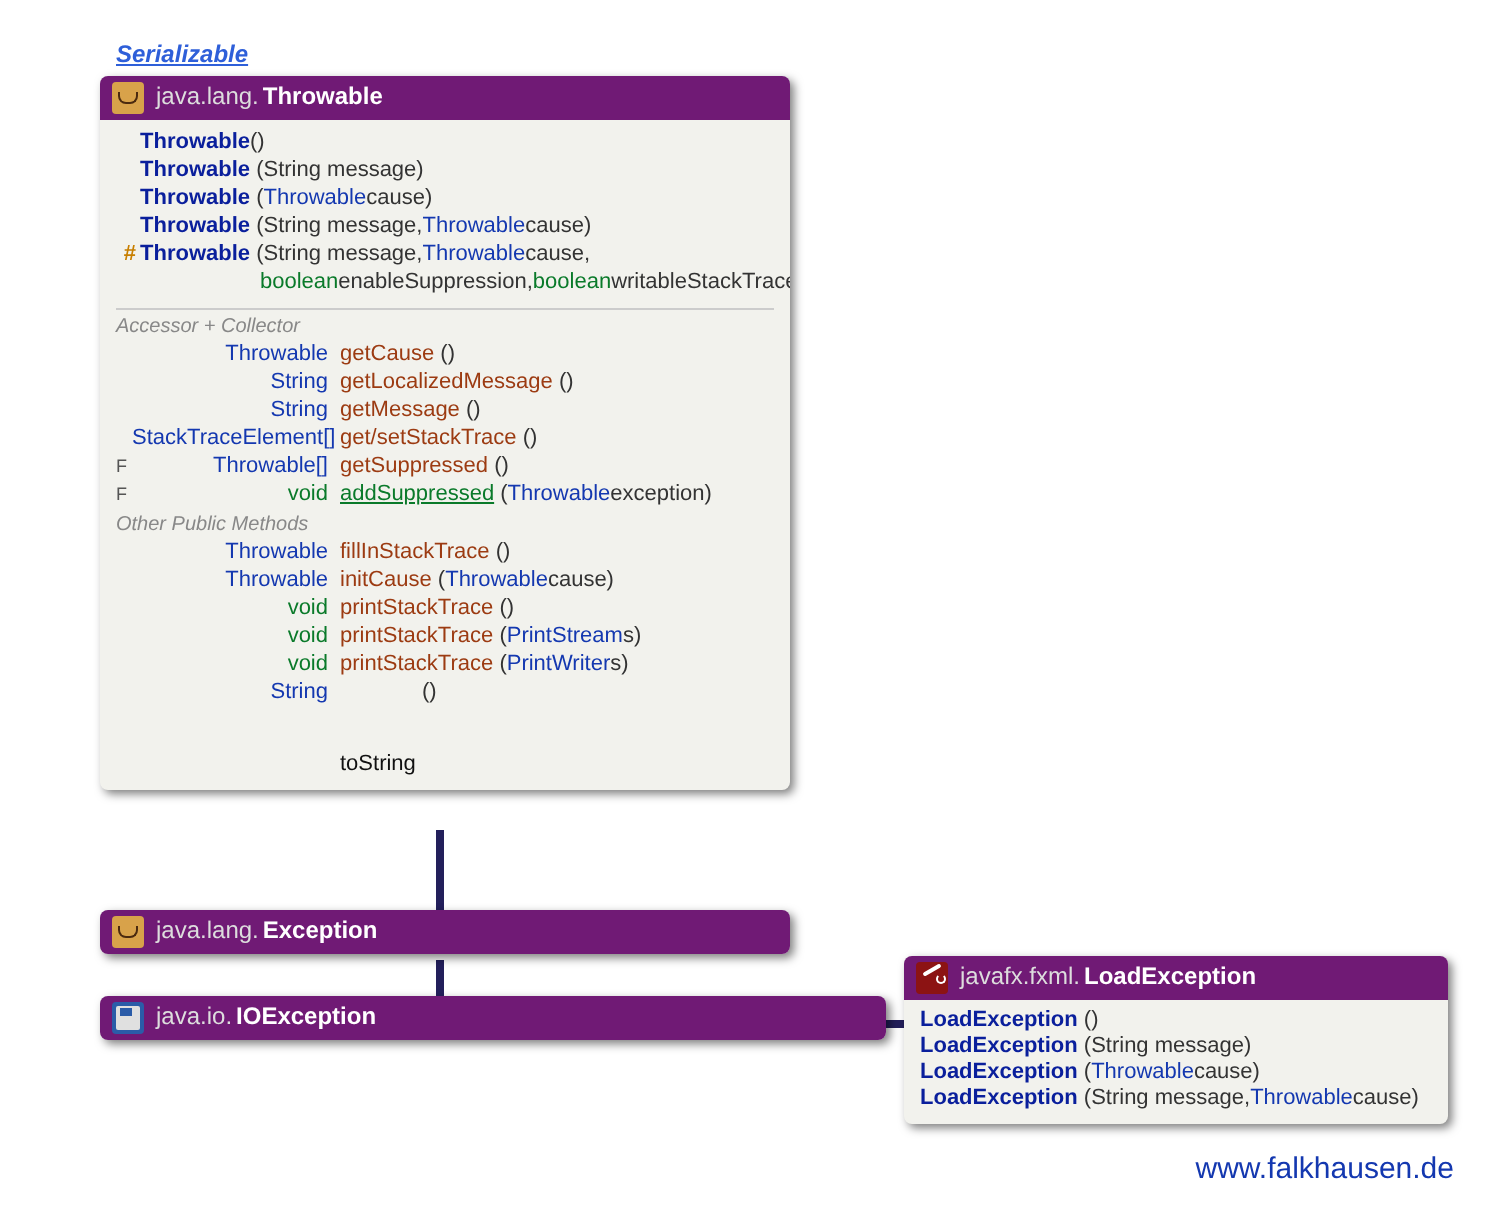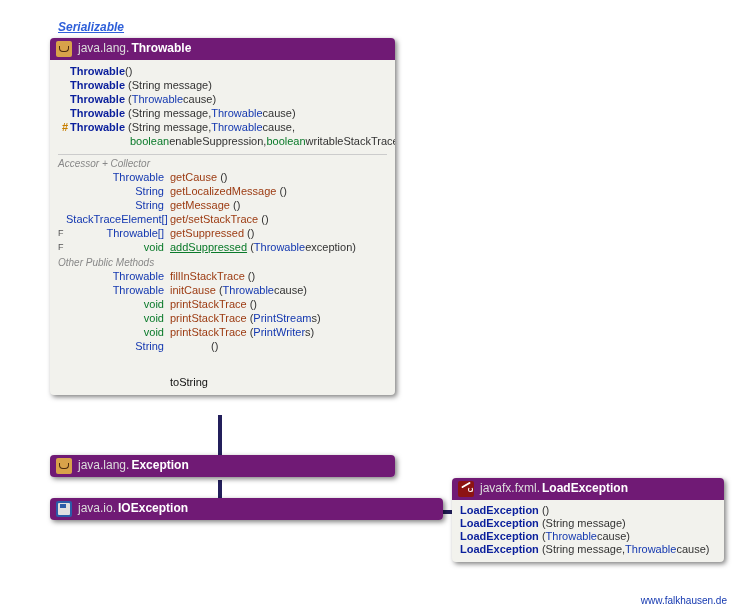--- a/index.html
+++ b/index.html
@@ -145,23 +145,23 @@
   .kw { color: #0a7a2a; }
   .paren { color: #333; }
   .ret-green { color: #0a7a2a; }
   .line-connector {
     position: absolute;
     background: #231f5b;
   }
   .footer {
     position: absolute;
     right: 18px;
-    bottom: 4px;
+    bottom: 17px;
     color: #1438b0;
-    font-size: 10px;
+    font-size: 15px;
   }
   .small-body .row { line-height: 13px; }
 </style>
 </head>
 <body>
 
 <div class="line-connector" style="left:218px; top:415px; width:4px; height:45px;"></div>
 <div class="line-connector" style="left:218px; top:480px; width:4px; height:22px;"></div>
 <div class="line-connector" style="left:390px; top:510px; width:65px; height:4px;"></div>
 

